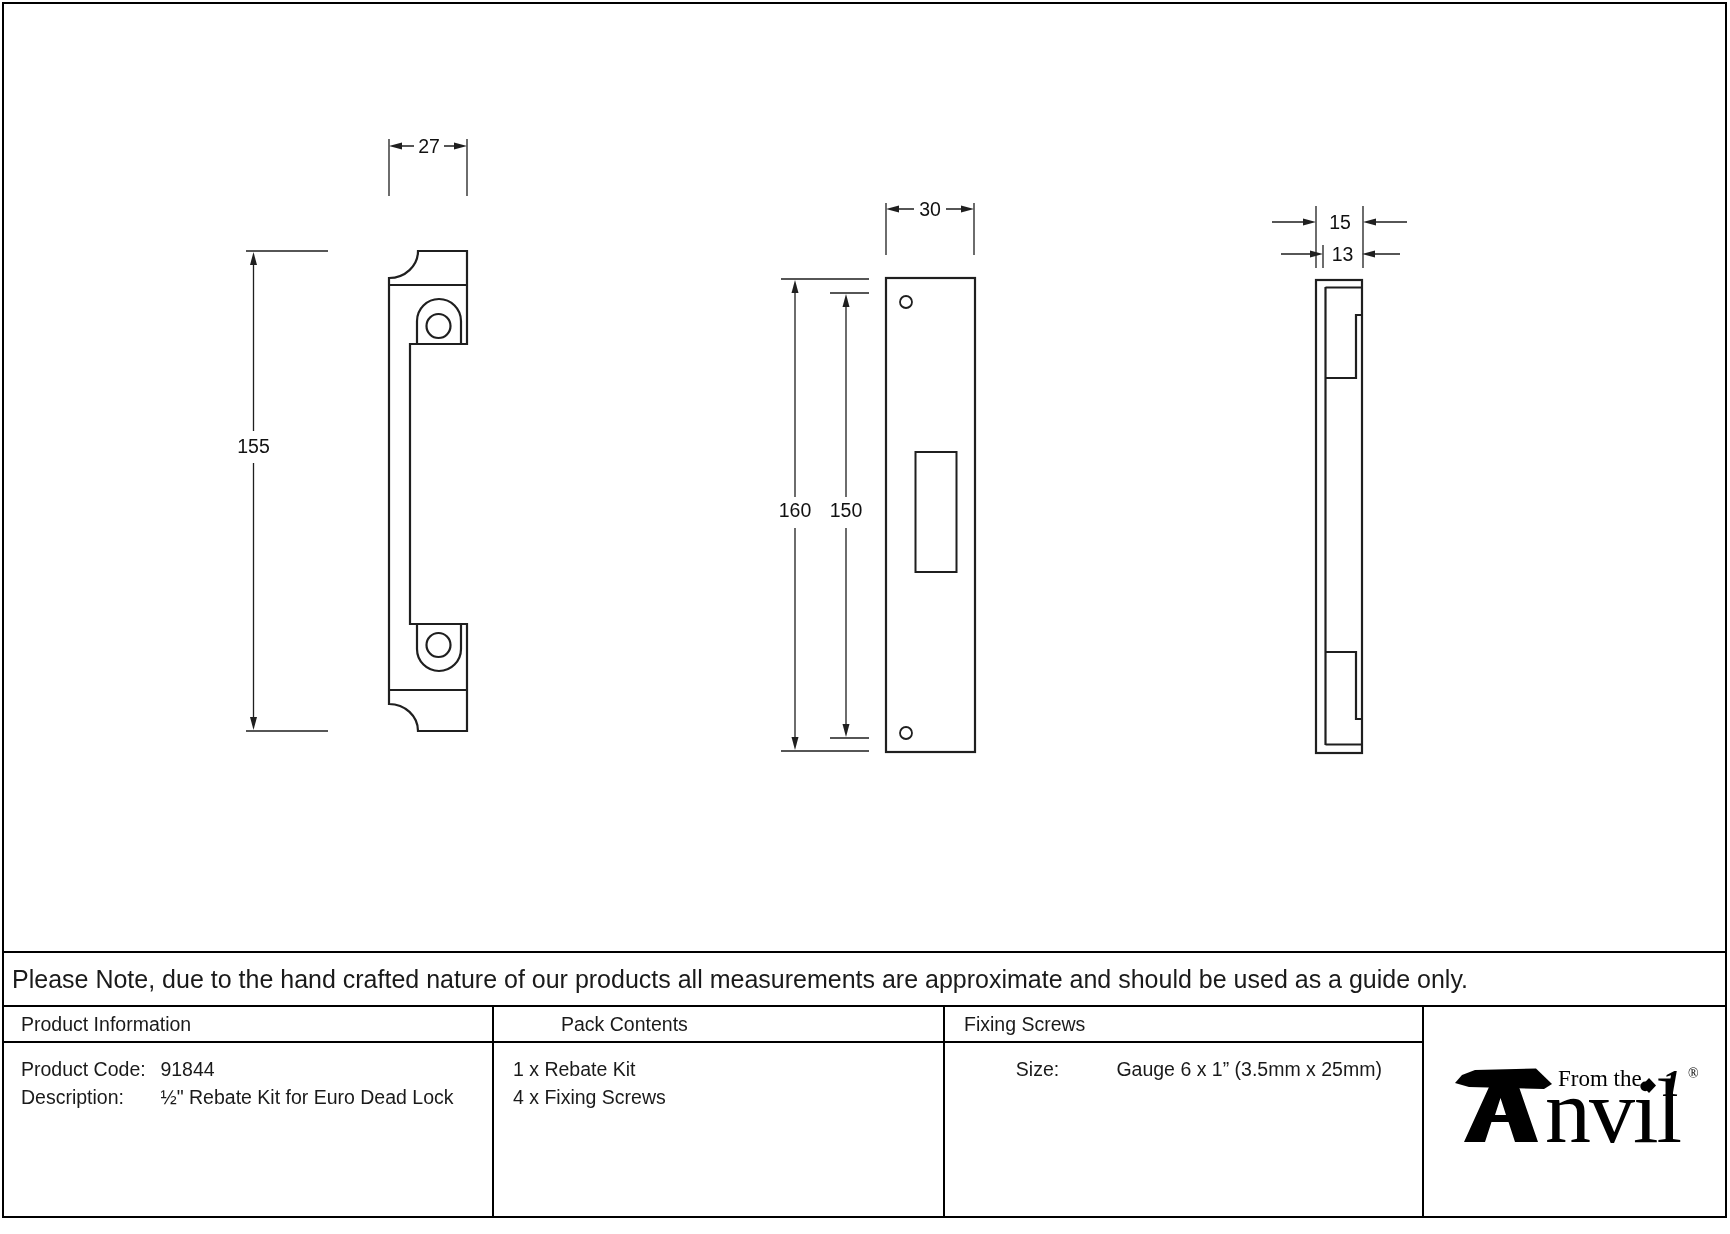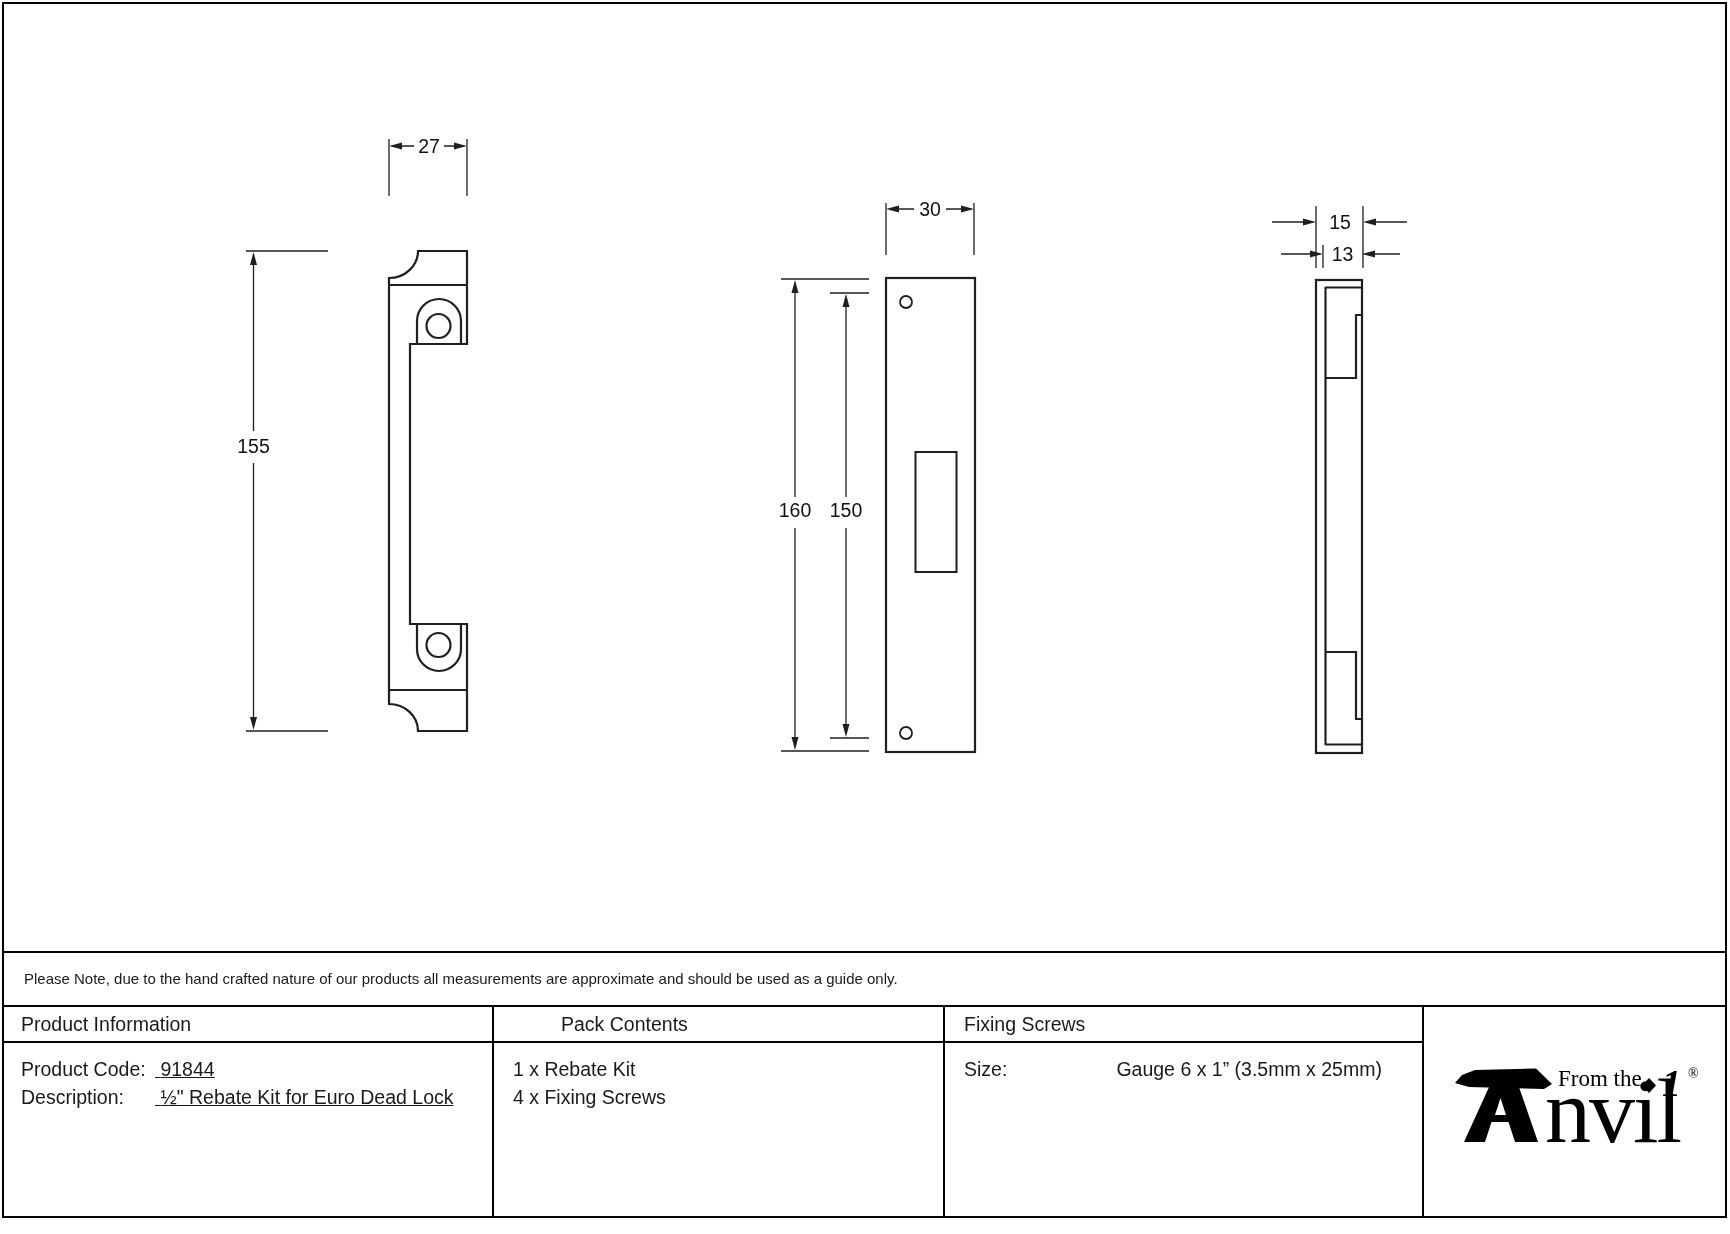--- a/index.html
+++ b/index.html
@@ -13,32 +13,32 @@
   }
   #tech{position:absolute;left:0;top:0;}
   .ln{stroke:#1f1f1f;stroke-width:2.2;fill:none;}
   .thin{stroke:#1f1f1f;stroke-width:1.3;fill:none;}
   .arr{fill:#1f1f1f;stroke:none;}
   .dim-text{font:19.5px "Liberation Sans", sans-serif;fill:#111;}
   .hline{position:absolute;background:#000;height:2px;}
   .vline{position:absolute;background:#000;width:2px;}
   .note-row{
     position:absolute;left:4px;top:953px;width:1722px;height:52px;
-    line-height:52px;padding-left:20px;font-size:15px;box-sizing:border-box;
+    line-height:52px;padding-left:8px;font-size:25px;box-sizing:border-box;
   }
   .th{
     position:absolute;top:1005px;height:38px;line-height:38px;font-size:19.5px;
   }
   .cell{
     position:absolute;top:1043px;padding-top:12px;font-size:19.5px;
   }
   .cell .row{line-height:28px;white-space:nowrap;}
   .k{display:inline-block;}
   .cell-1 .k{width:134px;}
-  .cell-3 .k{width:147px;}
+  .cell-3 .k{width:147px;text-align:center;}
   .logo-wrap{position:absolute;left:1448px;top:1056px;width:262px;height:104px;}
 </style>
 </head>
 <body>
 
 <div class="page-border"></div>
 
 <svg id="tech" width="1730" height="953" viewBox="0 0 1730 953">
 
   <g>
@@ -126,21 +126,21 @@
   <div class="hline" style="left:2px;top:1005px;width:1725px;"></div>
   <div class="hline" style="left:3px;top:1041px;width:1421px;"></div>
   <div class="vline" style="left:492px;top:1005px;height:213px;"></div>
   <div class="vline" style="left:943px;top:1005px;height:213px;"></div>
   <div class="vline" style="left:1422px;top:1005px;height:213px;"></div>
 
   <div class="th" style="left:21px;text-align:center;">Product Information</div>
   <div class="th" style="left:513px;margin-left:48px;">Pack Contents</div>
   <div class="th" style="left:964px;">Fixing Screws</div>
 
-  <div class="cell cell-1" style="left:21px;text-decoration:underline;">
+  <div class="cell cell-1" style="left:21px;">
     <div class="row">
       <span class="k">Product Code:</span>
       <span class="v">91844</span>
     </div>
     <div class="row">
       <span class="k">Description:</span>
       <span class="v">½" Rebate Kit for Euro Dead Lock</span>
     </div>
   </div>
 

